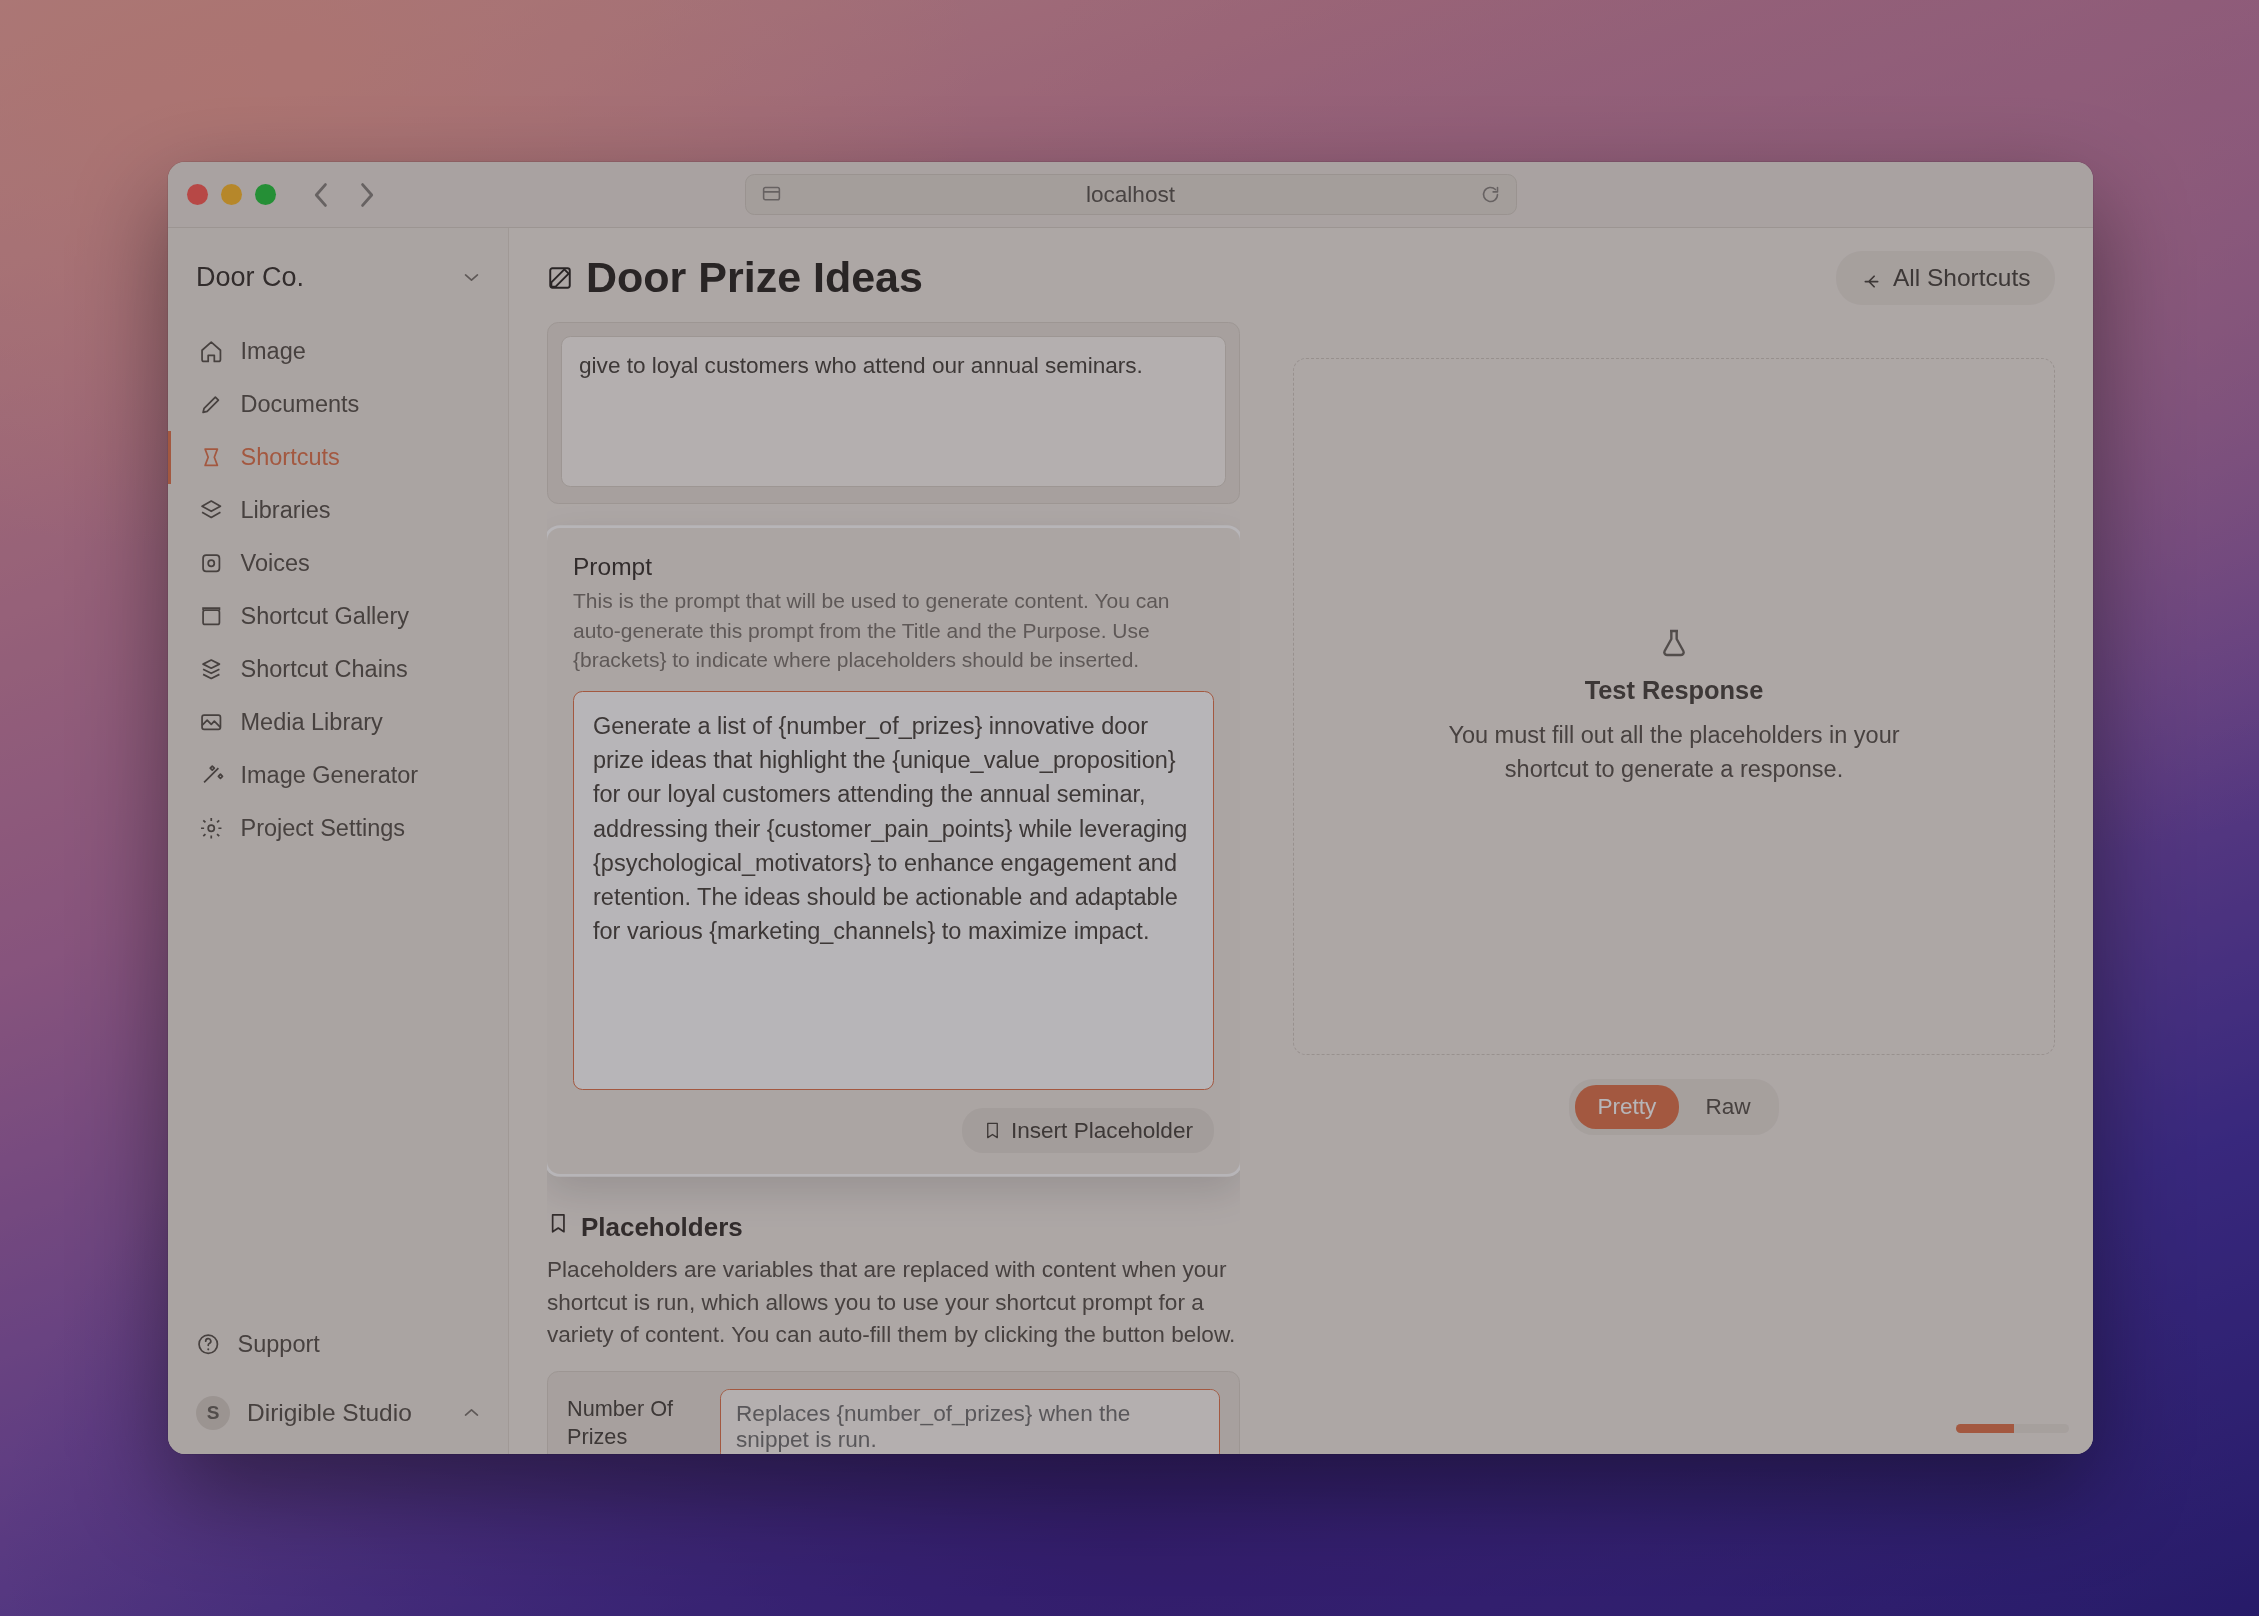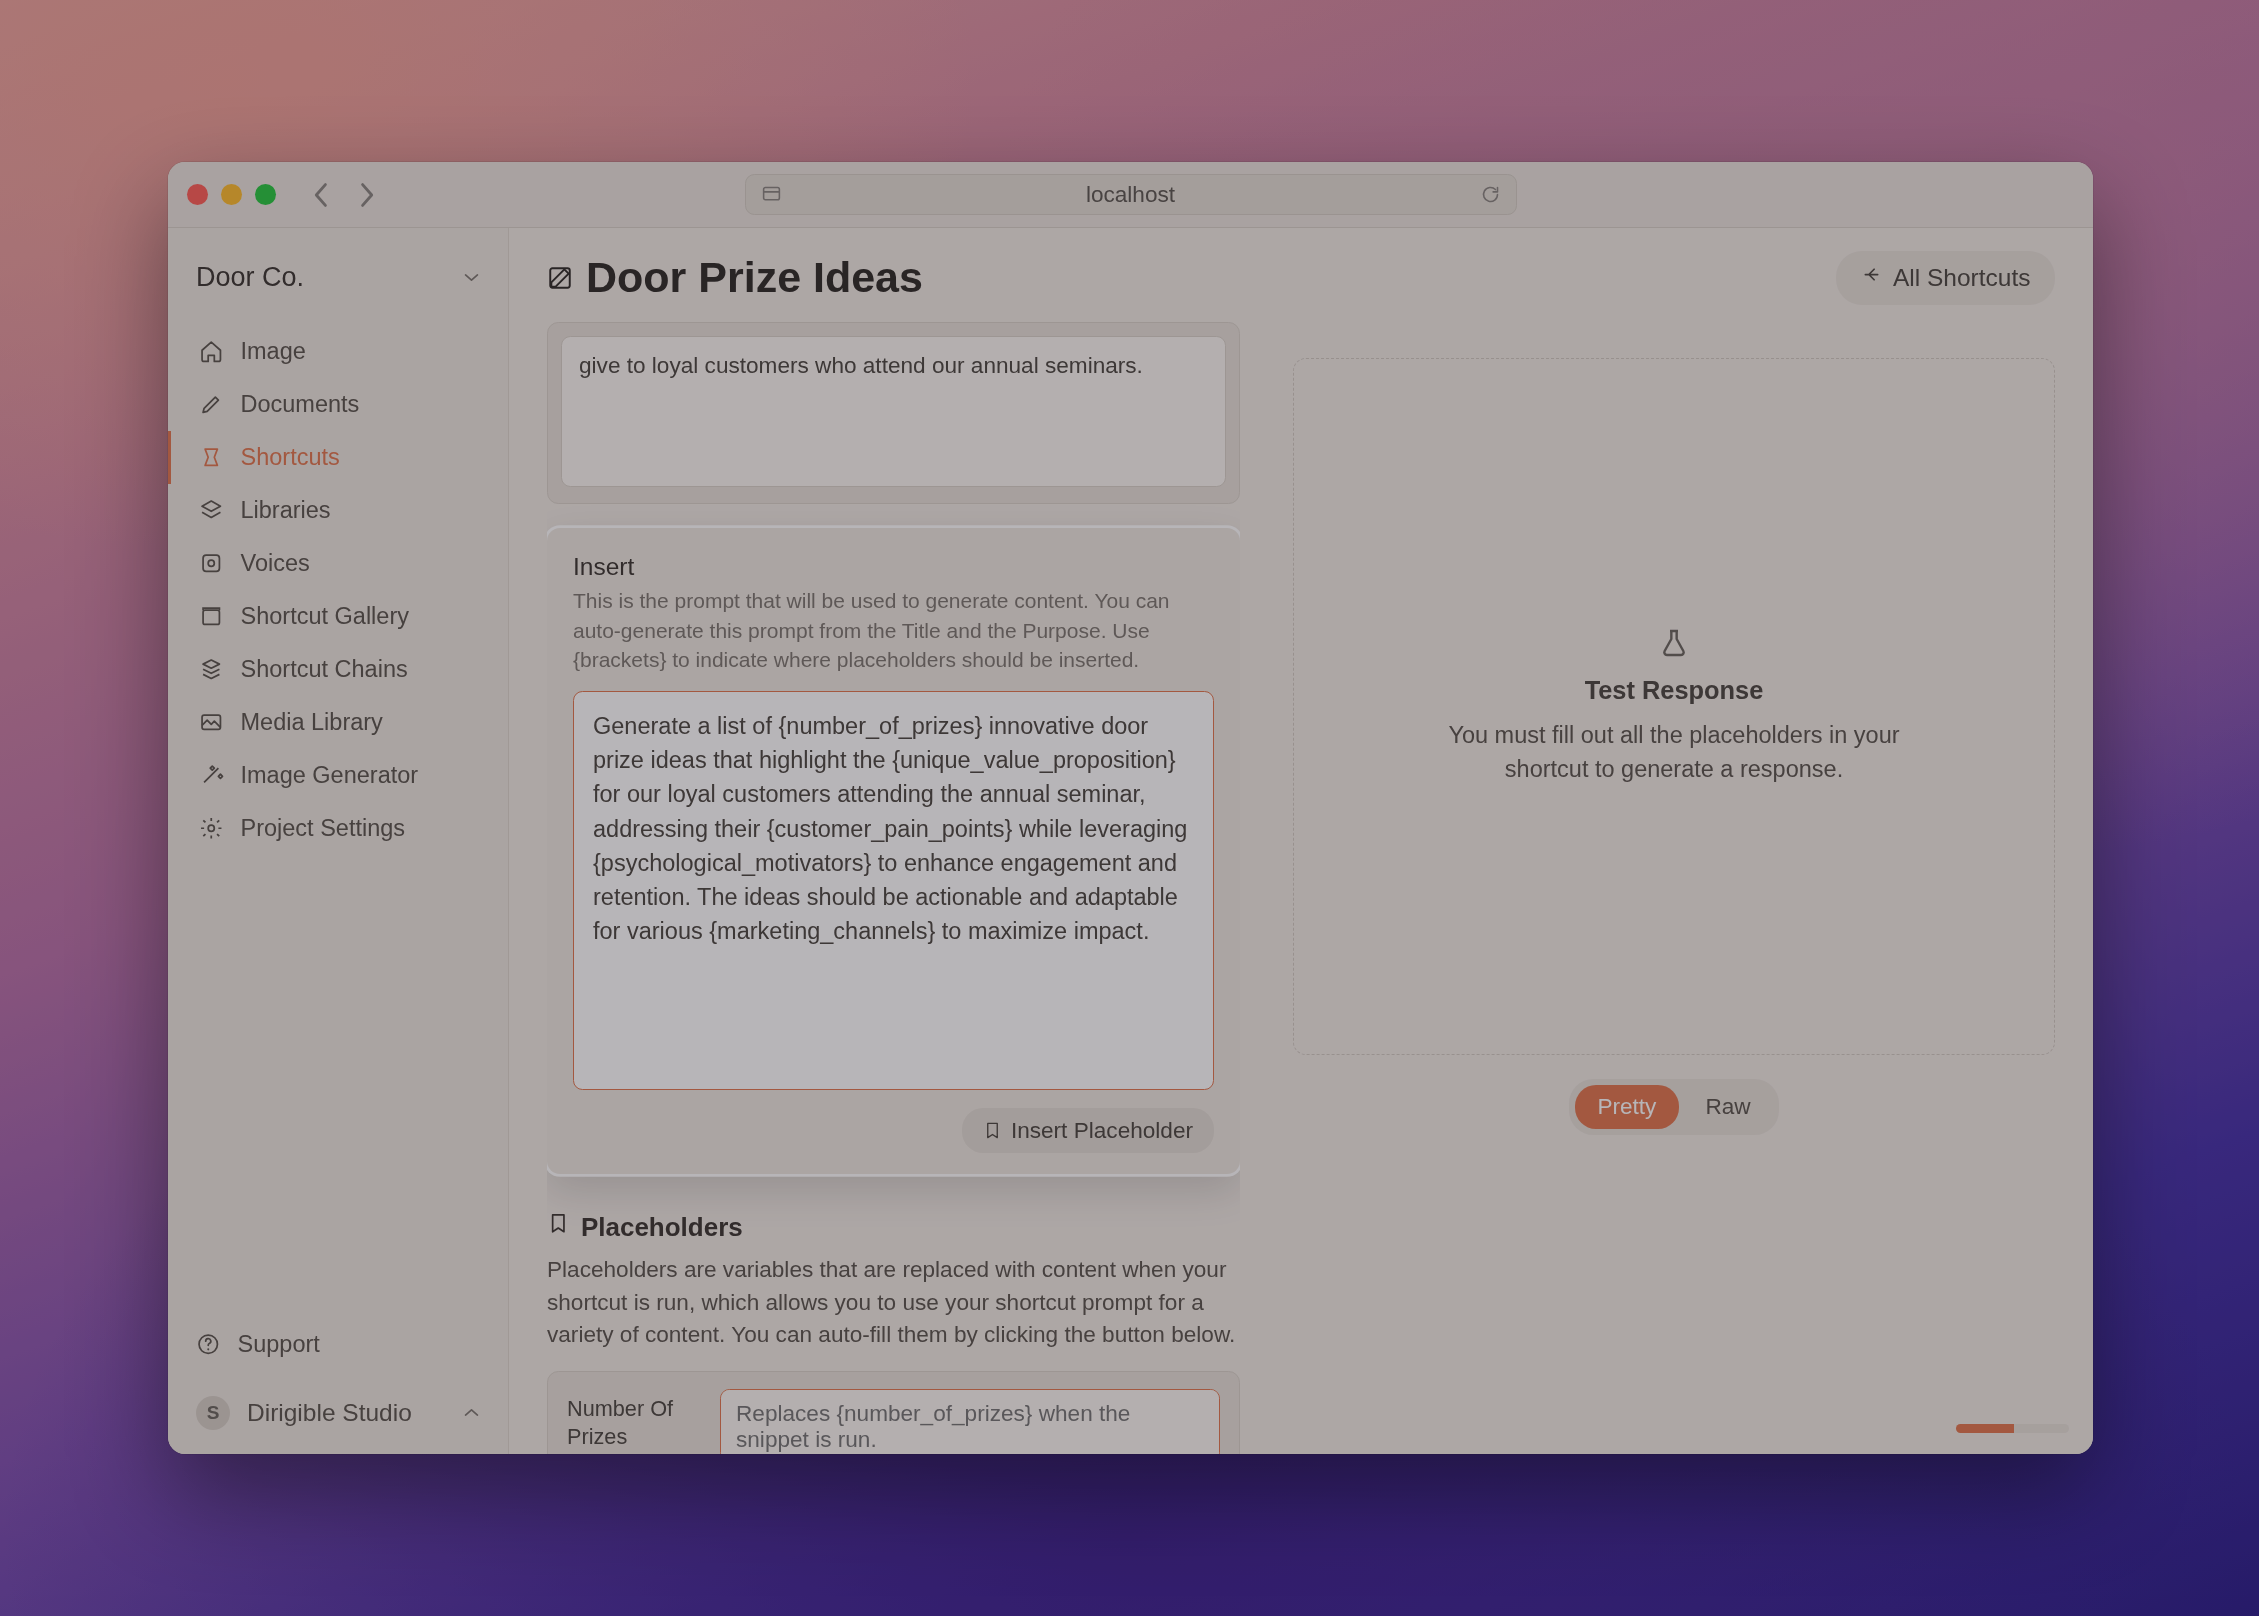--- a/index.html
+++ b/index.html
@@ -100,21 +100,21 @@
   padding: 21px 28px 24.5px 28px; color: #5a544d; font-size: 24.5px;
 }
 .studio-avatar { width: 34px; height: 34px; border-radius: 50%; background: #d6cfc6; display: flex; align-items: center; justify-content: center; font-size: 19px; font-weight: 600; color: #6b665f; }
 .content { flex: 1; background: #f0eae4; display: flex; flex-direction: column; overflow: hidden; }
 .content-header {
   display: flex; align-items: center; justify-content: space-between;
   padding: 22.6px 38px 17px 38px;
 }
 .page-title { display: flex; align-items: center; gap: 13px; font-size: 43px; font-weight: 600; color: #2f2b27; }
 .all-shortcuts-btn {
-  display: flex; align-items: flex-start; gap: 11.3px;
+  display: flex; align-items: flex-end; gap: 11.3px;
   background: #e6e0d8; border-radius: 26px; padding: 13px 24.5px;
   color: #4c4741; font-size: 24.5px; font-weight: 500;
 }
 .main-row { flex: 1; display: flex; gap: 53px; padding: 0 38px; overflow: hidden; }
 .left-col { width: 693px; display: flex; flex-direction: column; gap: 24.5px; overflow: hidden; }
 .right-col { flex: 1; display: flex; flex-direction: column; }
 
 .purpose-box {
   background: #e8e1d9; border: 0.9px solid #d9d2c9; border-radius: 11.3px;
   padding: 13px;
@@ -378,21 +378,21 @@
       </div>
 
       <div class="main-row">
         <div class="left-col">
 
           <div class="purpose-box">
             <textarea class="purpose-textarea" style="">give to loyal customers who attend our annual seminars.</textarea>
           </div>
 
           <div class="prompt-card">
-            <div class="prompt-title">Insert</div>
+            <div class="prompt-title">Prompt</div>
             <div class="prompt-sub">This is the prompt that will be used to generate content. You can auto-generate this prompt from the Title and the Purpose. Use {brackets} to indicate where placeholders should be inserted.</div>
             <textarea class="prompt-textarea" style="">Generate a list of {number_of_prizes} innovative door prize ideas that highlight the {unique_value_proposition} for our loyal customers attending the annual seminar, addressing their {customer_pain_points} while leveraging {psychological_motivators} to enhance engagement and retention. The ideas should be actionable and adaptable for various {marketing_channels} to maximize impact.</textarea>
             <div class="insert-row">
               <div class="insert-btn">
                 <span>
                     <svg width="19" height="19" viewBox="0 0 24 24">
                       <path d="M6 3h12v18l-6-4-6 4V3z" stroke="#4c4741" stroke-width="1.7" fill="none" stroke-linejoin="round"></path>
                     </svg>
                   </span>
                 <span>Insert Placeholder</span>

